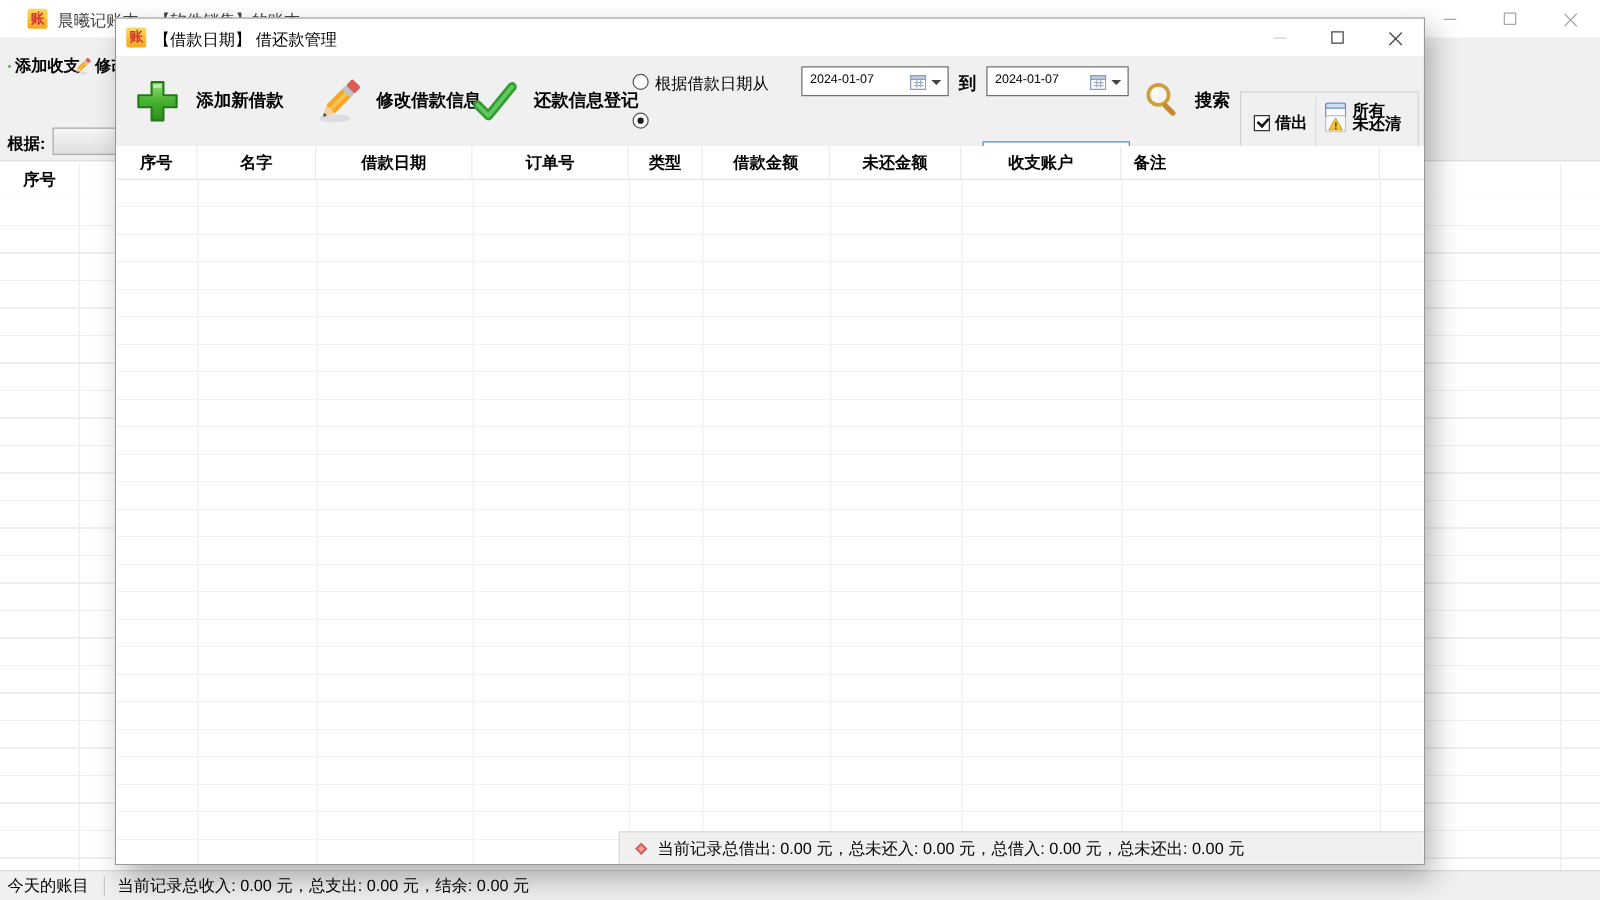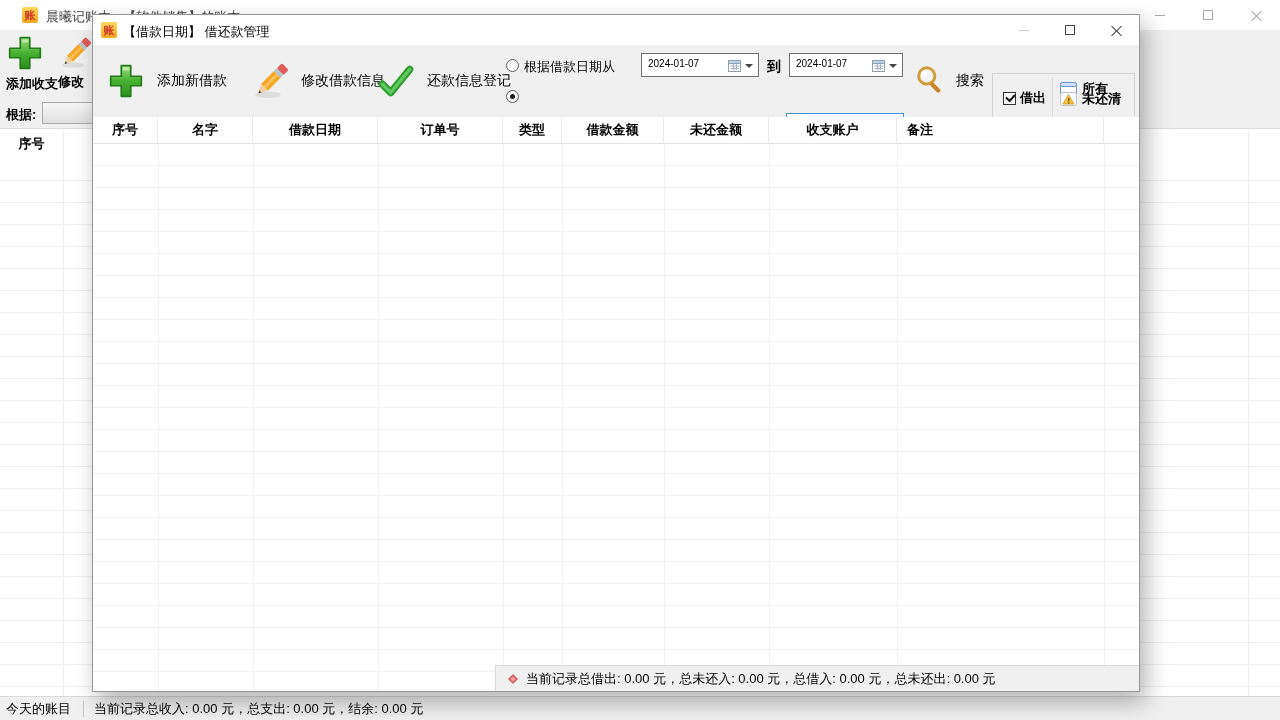--- a/index.html
+++ b/index.html
@@ -18,21 +18,21 @@
   .ctl { width:48px; height:30px; display:flex; align-items:center; justify-content:center; }
   .g-min { width:10px; height:0; border-top:1px solid currentColor; }
   .g-max { width:10px; height:10px; border:1px solid currentColor; }
   .g-close { position:relative; width:11px; height:11px; }
   .g-close::before,.g-close::after { content:""; position:absolute; left:5px; top:-1px;
     width:1px; height:14px; background:currentColor; }
   .g-close::before { transform:rotate(45deg); } .g-close::after { transform:rotate(-45deg); }
   .mwctl .ctl { color:#a8a8a8; }
 
   .mw-toolbar { position:absolute; left:0; top:30px; width:1280px; height:98px; background:#f0f0f0; }
-  .bigbtn { position:absolute; display:flex; flex-direction:column; align-items:flex-start; gap:3px; }
+  .bigbtn { position:absolute; display:flex; align-items:center; gap:3px; }
   .bigbtn .lbl { font-size:13px; font-weight:600; white-space:nowrap; }
   .mw-filter-label { position:absolute; left:6px; top:76px; font-size:13px; font-weight:600; }
   .mw-combo { position:absolute; left:42px; top:72px; width:130px; height:22px;
     background:linear-gradient(#f6f6f6,#dfdfdf); border:1px solid #aaa; }
 
   .mw-table { position:absolute; left:0; top:128px; width:1280px; height:568px;
     background:#fff; border-top:1px solid #dcdcdc; }
   .mw-th-seq { position:absolute; left:0; top:6px; width:63px; text-align:center;
     font-size:13px; font-weight:600; }
   .vline { position:absolute; width:1px; background:#ededed; }
@@ -51,21 +51,21 @@
     box-shadow:6px 10px 22px rgba(0,0,0,0.30); }
   .dlg-titlebar { position:absolute; left:0; top:0; width:1046px; height:30px; background:#fff; }
   .dlg-titlebar .appicon { left:8px; top:7px; }
   .dlg-title { position:absolute; left:30px; top:8px; font-size:13px; color:#000; white-space:nowrap; }
   .dlgctl { right:0; }
   .dlgctl .ctl { width:46px; color:#444; }
   .dlgctl .ctl.disabled { color:#cfcfcf; }
 
   .dlg-toolbar { position:absolute; left:0; top:30px; width:1046px; height:72px; background:#f0f0f0; }
   .tbtn { position:absolute; top:0; height:72px; display:flex; align-items:center; gap:12px; }
-  .tbtn .lbl { font-size:14px; font-weight:400; white-space:nowrap; }
+  .tbtn .lbl { font-size:14px; font-weight:700; white-space:nowrap; }
 
   .radio { position:absolute; width:13px; height:13px; border:1px solid #555; border-radius:50%;
     background:#fff; }
   .radio.sel::after { content:""; position:absolute; left:3px; top:3px; width:5px; height:5px;
     border-radius:50%; background:#1a1a1a; }
   .rlabel { position:absolute; font-size:13px; white-space:nowrap; }
 
   .datebox { position:absolute; width:118px; height:24px; background:#fff; border:1px solid #707070;
     font-size:10px; }
   .datebox .dval { position:absolute; left:6px; top:4px; }

